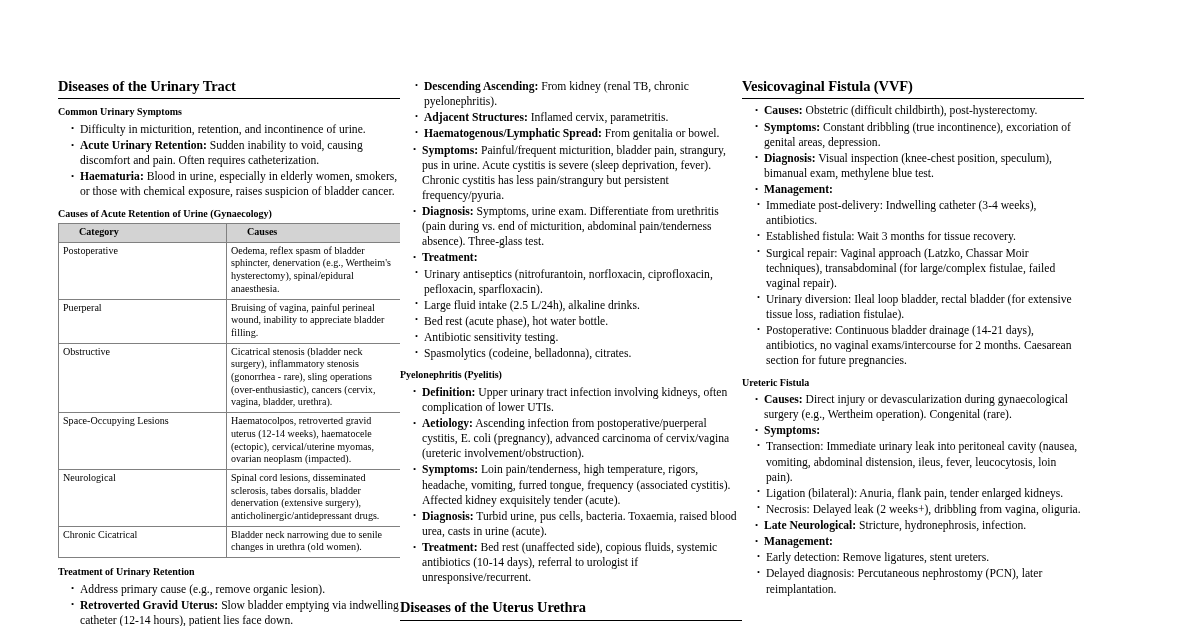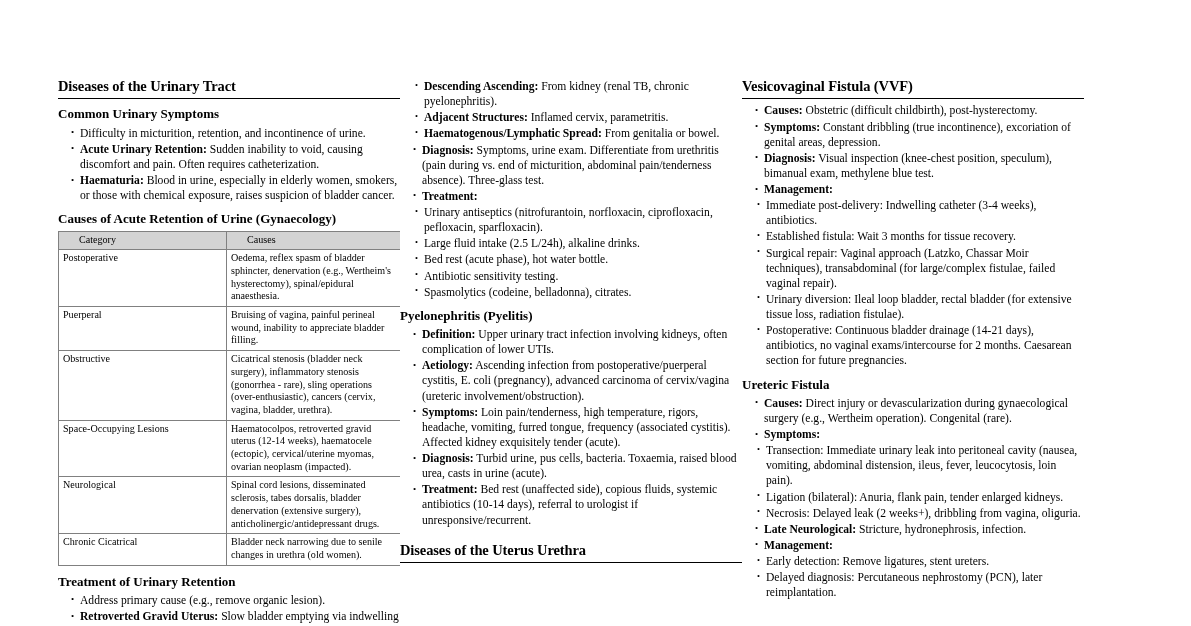--- a/index.html
+++ b/index.html
@@ -37,21 +37,21 @@
     font-size: 14.5px;
     font-weight: bold;
     margin: 0 0 4px 0;
     padding: 0 0 3px 0;
     border-bottom: 1.6px solid #000;
     line-height: 1.2;
     letter-spacing: -0.1px;
   }
   h1.sec.spaced { margin-top: 14px; }
   h2.sub {
-    font-size: 13px;
+    font-size: 10px;
     font-weight: bold;
     margin: 8px 0 3px 0;
     line-height: 1.25;
   }
   h2.sub.first { margin-top: 7px; }
   ul {
     margin: 0 0 0 0;
     padding-left: 13px;
     list-style: none;
   }
@@ -85,21 +85,21 @@
   table.causes th, table.causes td {
     border: 1px solid #808080;
     padding: 2px 4px 3px 4px;
     font-size: 10.1px;
     line-height: 1.26;
     vertical-align: top;
     text-align: left;
   }
   table.causes th {
     background: #d3d3d3;
-    font-weight: normal;
+    font-weight: bold;
     padding-left: 20px;
   }
   table.causes col.c1 { width: 168px; }
   table.causes col.c2 { width: 174px; }
 </style>
 </head>
 <body>
 
 <div class="page">
   <div class="columns">
@@ -158,20 +158,21 @@
         </ul>
     </div>
 
     <div class="col">
       <ul class="lvl2" id="c2-sub">
           <li><b>Descending Ascending:</b> From kidney (renal TB, chronic pyelonephritis).</li>
           <li><b>Adjacent Structures:</b> Inflamed cervix, parametritis.</li>
           <li><b>Haematogenous/Lymphatic Spread:</b> From genitalia or bowel.</li>
         </ul>
       <ul id="c2-main">
+          <li><b>Symptoms:</b> Painful/frequent micturition, bladder pain, strangury, pus in urine. Acute cystitis is severe (sleep deprivation, fever). Chronic cystitis has less pain/strangury but persistent frequency/pyuria.</li>
           <li><b>Diagnosis:</b> Symptoms, urine exam. Differentiate from urethritis (pain during vs. end of micturition, abdominal pain/tenderness absence). Three-glass test.</li>
           <li><b>Treatment:</b></li>
         </ul>
       <ul class="lvl2" id="c2-treat">
           <li>Urinary antiseptics (nitrofurantoin, norfloxacin, ciprofloxacin, pefloxacin, sparfloxacin).</li>
           <li>Large fluid intake (2.5 L/24h), alkaline drinks.</li>
           <li>Bed rest (acute phase), hot water bottle.</li>
           <li>Antibiotic sensitivity testing.</li>
           <li>Spasmolytics (codeine, belladonna), citrates.</li>
         </ul>

